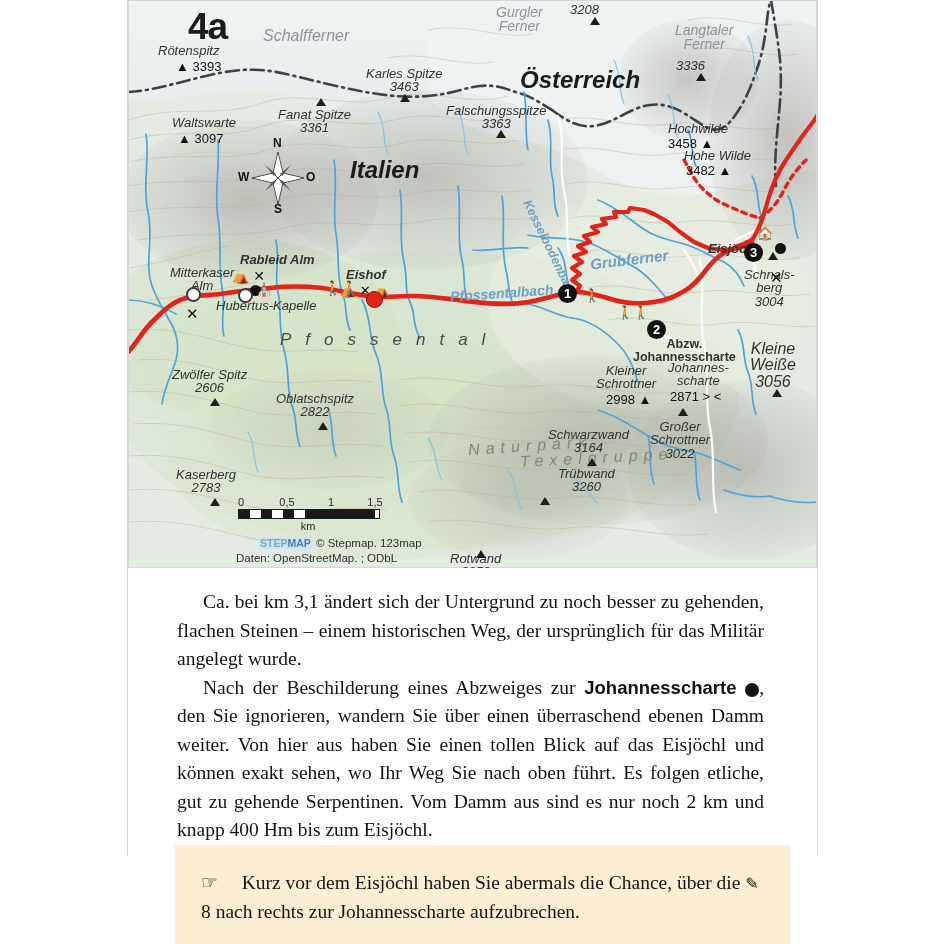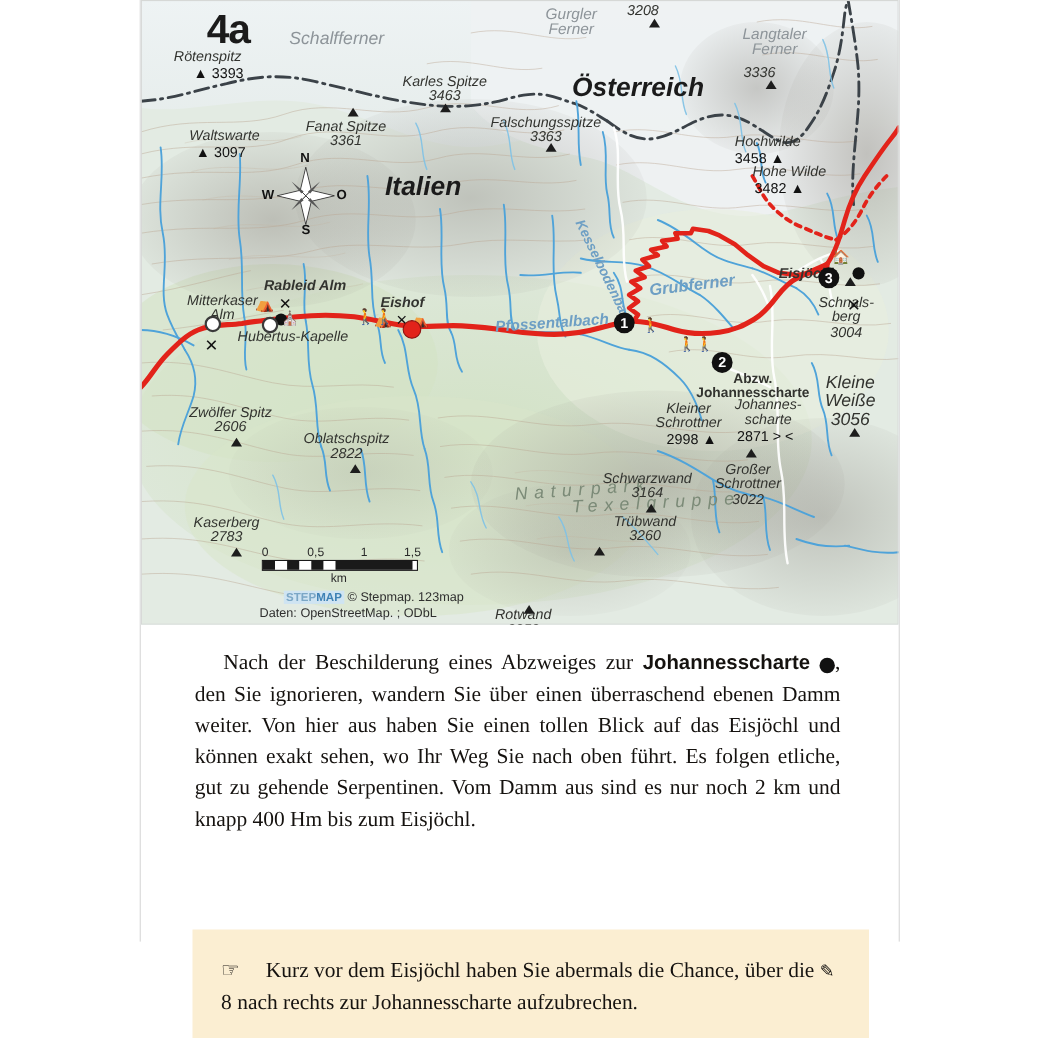--- a/index.html
+++ b/index.html
@@ -269,20 +269,21 @@
     <div class="maplbl grey ctr" style="left:368px;top:5px;font-size:14px;">Gurgler<br>Ferner</div>
     <div class="maplbl grey ctr" style="left:547px;top:23px;font-size:14px;">Langtaler<br>Ferner</div>
     <div class="maplbl blue" style="left:462px;top:252px;font-size:15px;transform:rotate(-7deg);">Grubferner</div>
     <div class="maplbl blue" style="left:322px;top:286px;font-size:14px;transform:rotate(-4deg);">Pfossentalbach</div>
     <div class="maplbl blue" style="left:404px;top:198px;font-size:12.5px;transform:rotate(64deg);transform-origin:left top;">Kesselbodenbach</div>
     <div class="maplbl blue" style="left:610px;top:540px;font-size:12px;"></div>
 
     <div class="maplbl big" style="left:222px;top:158px;font-size:24px;color:#1b1b1b;">Italien</div>
     <div class="maplbl big" style="left:392px;top:68px;font-size:24px;color:#1b1b1b;">Österreich</div>
 
+    <div class="tallbl" style="left:152px;top:330px;font-size:17px;letter-spacing:14px;color:#4a4a42;">Pfossental</div>
     <div class="parklbl" style="left:340px;top:437px;transform:rotate(-4deg);">Naturpark</div>
     <div class="parklbl" style="left:392px;top:449px;transform:rotate(-3deg);">Texelgruppe</div>
 
     <div class="maplbl ctr" style="left:30px;top:44px;font-size:13px;">Rötenspitz</div>
     <div class="gl" style="left:48px;top:59px;">▲ 3393</div>
 
     <div class="maplbl ctr" style="left:44px;top:116px;font-size:13px;">Waltswarte</div>
     <div class="gl" style="left:50px;top:131px;">▲ 3097</div>
 
     <div class="maplbl ctr" style="left:150px;top:108px;font-size:13px;">Fanat Spitze<br>3361</div>
@@ -409,20 +410,21 @@
     </div>
 
     <div class="credit" style="left:105px;top:537px;padding-left:25px;">
       <span class="stepmap-logo"><span>STEP</span><b>MAP</b></span>
       <span>© Stepmap. 123map</span>
     </div>
     <div class="credit" style="left:108px;top:552px;">Daten: OpenStreetMap. ; ODbL</div>
   </div>
 
   <div class="body">
+    <p class="ind">Ca. bei km 3,1 ändert sich der Untergrund zu noch besser zu gehenden, flachen Steinen – einem historischen Weg, der ursprünglich für das Militär angelegt wurde.</p>
     <p class="ind">
       <span>Nach der Beschilderung eines Abzweiges zur </span><strong>Johannesscharte</strong><span>&nbsp;</span><span class="inline-badge">2</span><span>, den Sie ignorieren, wandern Sie über einen überraschend ebenen Damm weiter. Von hier aus haben Sie einen tollen Blick auf das Eisjöchl und können exakt sehen, wo Ihr Weg Sie nach oben führt. Es folgen etliche, gut zu gehende Serpentinen. Vom Damm aus sind es nur noch 2 km und knapp 400 Hm bis zum Eisjöchl.</span>
     </p>
   </div>
 
   <div class="tipbox">
     <p>
       <span class="tipicon">☞</span><span>&nbsp;&nbsp;&nbsp;</span><span>Kurz vor dem Eisjöchl haben Sie abermals die Chance, über die </span><span class="penicon">✎</span><span> 8 nach rechts zur Johannesscharte aufzubrechen.</span>
     </p>
   </div>

